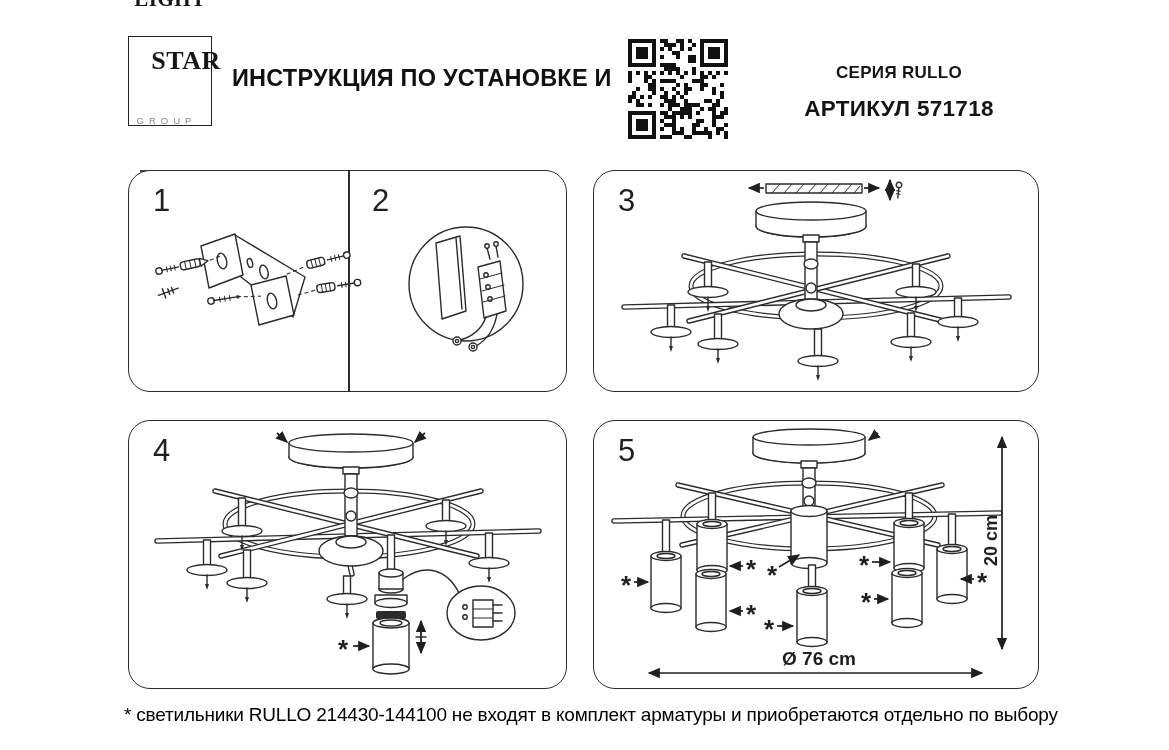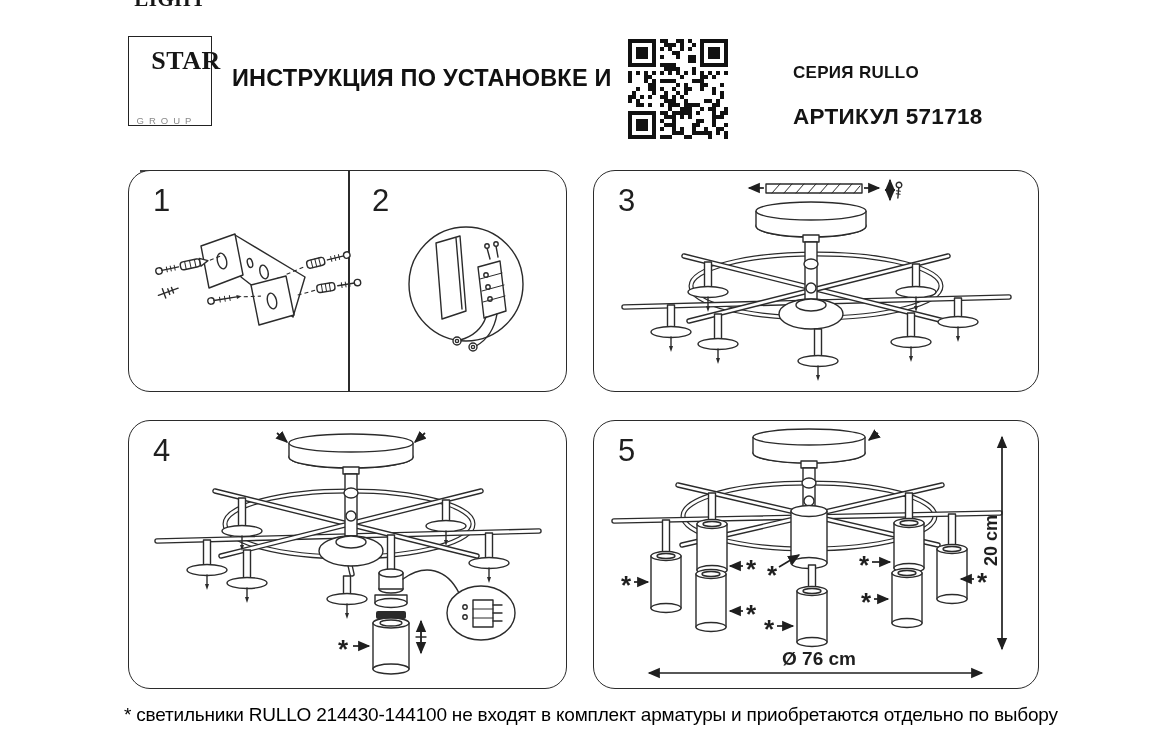--- a/index.html
+++ b/index.html
@@ -16,23 +16,23 @@
   .logo .lg1{font-family:"Liberation Serif","DejaVu Serif",serif;font-weight:bold;font-size:21px;line-height:19px;letter-spacing:.5px;color:#161616;}
   .logo .lg2{font-family:"Liberation Serif","DejaVu Serif",serif;font-weight:bold;font-size:26px;line-height:24px;letter-spacing:.5px;color:#161616;margin-left:32px;}
   .logo .lg3{font-size:9.5px;letter-spacing:5px;color:#8a8a8a;margin:2px 12px 0 5px;}
   .flag{width:58px;height:7px;margin-top:4px;border:1px solid #444;display:flex;}
   .flag i{flex:1;display:block;}
   .page-title{
     position:absolute;left:232px;top:64px;font-size:23.5px;font-weight:bold;
     line-height:29px;letter-spacing:.2px;color:#111;
   }
   #qr-svg{position:absolute;left:628px;top:39px;}
-  .series-block{position:absolute;left:793px;top:63px;width:212px;text-align:left;color:#141414;}
+  .series-block{position:absolute;left:793px;top:63px;width:212px;text-align:center;color:#141414;}
   .series-block .s1{font-size:17px;font-weight:bold;letter-spacing:.3px;}
-  .series-block .s2{font-size:22.5px;font-weight:bold;margin-top:21px;letter-spacing:.3px;}
+  .series-block .s2{font-size:22.5px;font-weight:bold;margin-top:13px;letter-spacing:.3px;}
   
   .panel{position:absolute;border:1.6px solid #2b2b2b;border-radius:22px;background:#fff;}
   #panel12{left:128px;top:170px;width:437px;height:220px;}
   #panel3 {left:593px;top:170px;width:444px;height:220px;}
   #panel4 {left:128px;top:420px;width:437px;height:267px;}
   #panel5 {left:593px;top:420px;width:444px;height:267px;}
   .divider{position:absolute;left:219px;top:0;bottom:0;width:1.5px;background:#2b2b2b;}
   .pnum{position:absolute;left:24px;top:12px;font-size:31px;color:#1f1f1f;}
   .pnum2{position:absolute;left:243px;top:12px;font-size:31px;color:#1f1f1f;}
   .art{position:absolute;left:0;top:0;}

